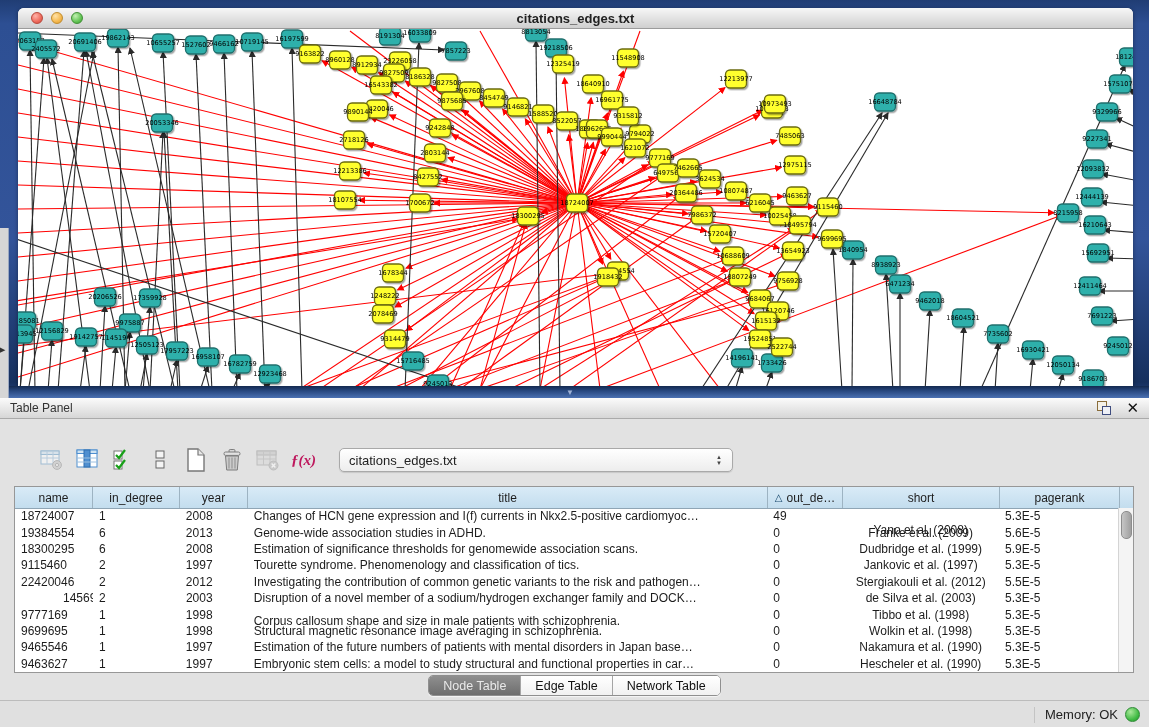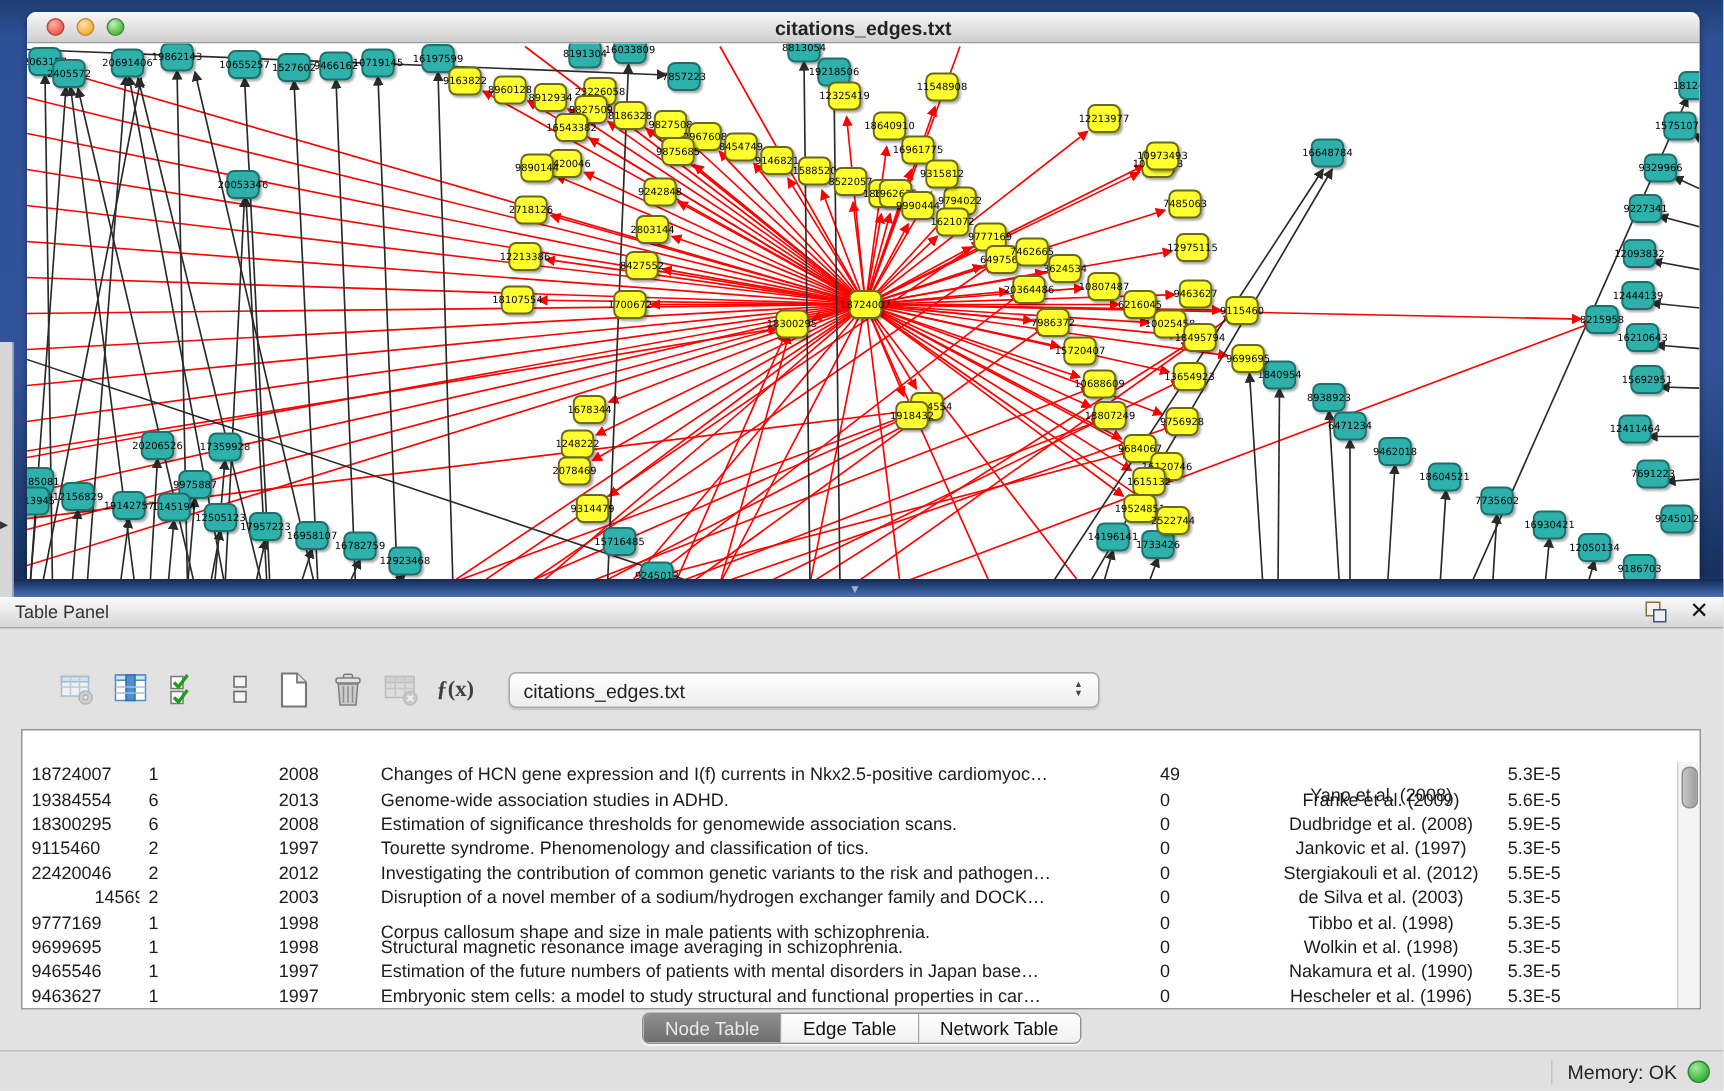--- a/index.html
+++ b/index.html
@@ -50,21 +50,21 @@
   }
   .panel-header .ph-title{flex:1;}
   .float-ic{position:relative;width:16px;height:14px;margin-right:14px;}
   .float-ic .sq1{position:absolute;left:1px;top:0;width:8px;height:8px;border:1px solid #8a6d3b;background:#f4f1e8;}
   .float-ic .sq2{position:absolute;left:6px;top:5px;width:7px;height:7px;border:1px solid #3e4c7e;background:#eef0f6;}
   .close-x{font-size:15px;font-weight:bold;color:#111;line-height:14px;cursor:default;}
   .toolbar{position:absolute;left:0;top:42px;width:100%;height:40px;display:flex;align-items:center;}
   .tb-icons{display:flex;align-items:center;gap:9px;margin-left:38px;}
   .tb-btn{width:27px;height:27px;display:flex;align-items:center;justify-content:center;}
   .tb-btn.disabled{opacity:.5;}
-  .fx-glyph{font-family:"Liberation Serif","DejaVu Serif",serif;font-weight:bold;font-size:15px;color:#404040;}
+  .fx-glyph{font-family:"Liberation Serif","DejaVu Serif",serif;font-style:italic;font-weight:bold;font-size:15px;color:#be185d;}
   .combo{
     margin-left:22px;width:392px;height:22px;border:1px solid #a9a9a9;border-radius:5px;
     background:linear-gradient(180deg,#ffffff,#ededed);display:flex;align-items:center;
     box-shadow:0 1px 1px rgba(0,0,0,.12);font-size:13px;color:#222;
   }
   .combo .val{flex:1;padding-left:9px;}
   .combo .steppers{width:18px;display:flex;flex-direction:column;align-items:center;gap:1px;padding-right:4px;}
   .combo .steppers span{font-size:6px;color:#444;line-height:5px;}
   
   .dtable{
@@ -890,20 +890,29 @@
     <div class="combo">
       <div class="val">citations_edges.txt</div>
       <div class="steppers">
           <span>▲</span>
           <span>▼</span>
         </div>
     </div>
   </div>
 
   <div class="dtable">
+    <div class="thead" id="thead">
+        <div class="th" style="width: 78px;">name</div>
+        <div class="th" style="width: 87px;">in_degree</div>
+        <div class="th" style="width: 68px;">year</div>
+        <div class="th" style="width: 520px;">title</div>
+        <div class="th" style="width: 75px;"><span class="sortmark">△</span>out_de…</div>
+        <div class="th" style="width: 157px;">short</div>
+        <div class="th" style="width: 120px;">pagerank</div>
+      </div>
     <div class="tbody" id="tbody">
         <div class="trow">
           <div class="td" style="width: 78px;">18724007</div>
           <div class="td" style="width: 87px;">1</div>
           <div class="td" style="width: 68px;">2008</div>
           <div class="td" style="width: 520px;">Changes of HCN gene expression and I(f) currents in Nkx2.5-positive cardiomyoc…</div>
           <div class="td" style="width: 75px;">49</div>
           <div class="td center" style="width: 157px; margin-top: 27px;">Yano et al. (2008)</div>
           <div class="td" style="width: 120px;">5.3E-5</div>
         </div>
@@ -915,21 +924,21 @@
           <div class="td" style="width: 75px;">0</div>
           <div class="td center" style="width: 157px;">Franke et al. (2009)</div>
           <div class="td" style="width: 120px;">5.6E-5</div>
         </div>
         <div class="trow">
           <div class="td" style="width: 78px;">18300295</div>
           <div class="td" style="width: 87px;">6</div>
           <div class="td" style="width: 68px;">2008</div>
           <div class="td" style="width: 520px;">Estimation of significance thresholds for genomewide association scans.</div>
           <div class="td" style="width: 75px;">0</div>
-          <div class="td center" style="width: 157px;">Dudbridge et al. (2008)</div>
+          <div class="td center" style="width: 157px;">Dudbridge et al. (1999)</div>
           <div class="td" style="width: 120px;">5.9E-5</div>
         </div>
         <div class="trow">
           <div class="td" style="width: 78px;">9115460</div>
           <div class="td" style="width: 87px;">2</div>
           <div class="td" style="width: 68px;">1997</div>
           <div class="td" style="width: 520px;">Tourette syndrome. Phenomenology and classification of tics.</div>
           <div class="td" style="width: 75px;">0</div>
           <div class="td center" style="width: 157px;">Jankovic et al. (1997)</div>
           <div class="td" style="width: 120px;">5.3E-5</div>
@@ -978,21 +987,21 @@
           <div class="td" style="width: 75px;">0</div>
           <div class="td center" style="width: 157px;">Nakamura et al. (1990)</div>
           <div class="td" style="width: 120px;">5.3E-5</div>
         </div>
         <div class="trow">
           <div class="td" style="width: 78px;">9463627</div>
           <div class="td" style="width: 87px;">1</div>
           <div class="td" style="width: 68px;">1997</div>
           <div class="td" style="width: 520px;">Embryonic stem cells: a model to study structural and functional properties in car…</div>
           <div class="td" style="width: 75px;">0</div>
-          <div class="td center" style="width: 157px;">Hescheler et al. (1996)</div>
+          <div class="td center" style="width: 157px;">Hescheler et al. (1990)</div>
           <div class="td" style="width: 120px;">5.3E-5</div>
         </div>
       </div>
     <div class="vscroll">
         <div class="vthumb"></div>
       </div>
   </div>
 
   <div class="tabs-row">
     <div class="seg" id="seg-tabs">

